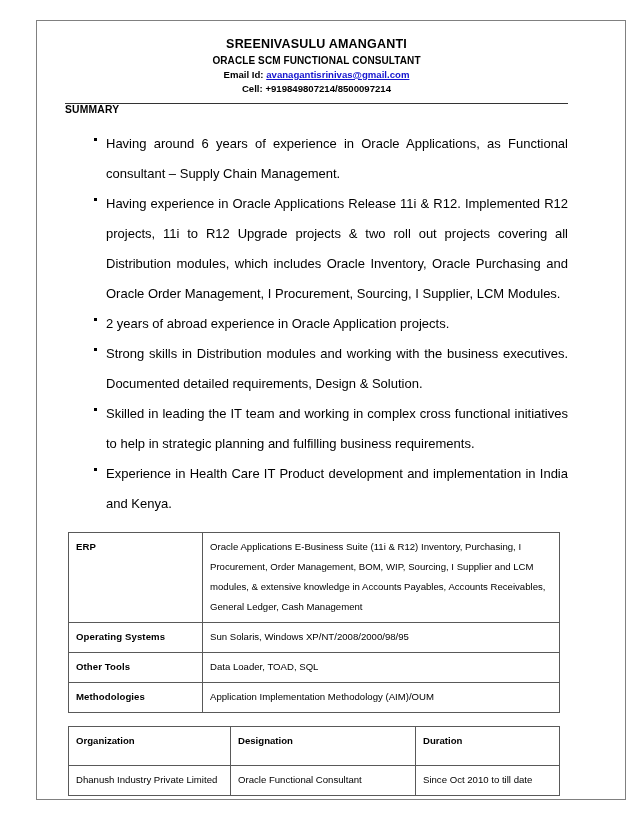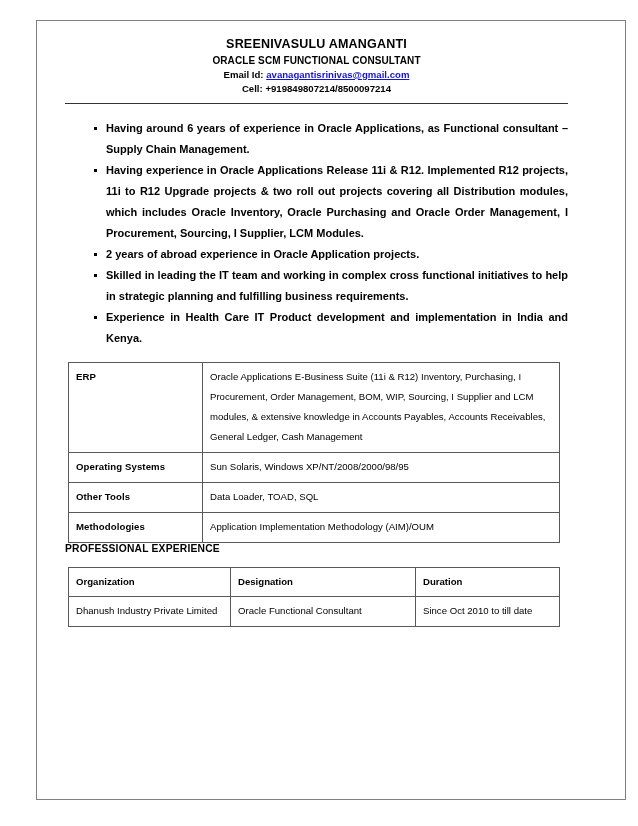--- a/index.html
+++ b/index.html
@@ -77,25 +77,24 @@
 
   
   ul.bullets {
     list-style: none;
     margin: 14px 0 0 0;
     padding: 0;
   }
   ul.bullets li {
     position: relative;
     padding-left: 41px;
-    font-size: 11px;
-    line-height: 21px;
+    font-size: 13px;
+    line-height: 30px;
     text-align: justify;
     margin-bottom: 0;
-    font-weight: bold;
   }
   ul.bullets li::before {
     content: "";
     position: absolute;
     left: 29px;
     top: 8.5px;
     width: 3.4px;
     height: 3.4px;
     background: #000000;
   }
@@ -118,43 +117,45 @@
   table.doc td.label { font-weight: bold; letter-spacing: .1px; }
 
   
   .t-skills col.c1 { width: 134px; }
   .t-skills col.c2 { width: 357px; }
 
   
   .t-prof col.c1 { width: 162px; }
   .t-prof col.c2 { width: 185px; }
   .t-prof col.c3 { width: 144px; }
-  .t-prof td.head { font-weight: bold; padding-bottom: 4px; }
+  .t-prof td.head { font-weight: bold; padding-bottom: 14px; }
 </style>
 </head>
 <body>
 
 <div id="page">
   <div class="inner">
 
     <div class="hdr">
       <div class="name">SREENIVASULU AMANGANTI</div>
       <div class="role">ORACLE SCM FUNCTIONAL CONSULTANT</div>
       <div class="line">
         <span>Email Id:</span>
         <a class="email" href="#">avanagantisrinivas@gmail.com</a>
       </div>
       <div class="line">Cell: +919849807214/8500097214</div>
     </div>
     <div class="rule"></div>
 
+    <h2 class="sec sec-summary">SUMMARY</h2>
     <ul class="bullets">
       <li>Having around 6 years of experience in Oracle Applications, as Functional consultant – Supply Chain Management.</li>
       <li>Having experience in Oracle Applications Release 11i &amp; R12.  Implemented R12 projects, 11i to R12 Upgrade projects &amp; two roll out projects covering all Distribution modules, which includes Oracle Inventory, Oracle Purchasing and Oracle Order Management, I Procurement, Sourcing, I Supplier, LCM Modules.</li>
       <li>2 years of abroad experience in Oracle Application projects.</li>
+      <li>Strong skills in Distribution modules and working with the business executives. Documented detailed requirements, Design &amp; Solution.</li>
       <li>Skilled in leading the IT team and working in complex cross functional initiatives to help in strategic planning and fulfilling business requirements.</li>
       <li>Experience in Health Care IT Product development and implementation in India and Kenya.</li>
     </ul>
 
     <table class="doc t-skills">
       <colgroup>
           <col class="c1">
           <col class="c2">
         </colgroup>
       <tbody>
@@ -170,21 +171,20 @@
           <td class="label">Other Tools</td>
           <td>Data Loader, TOAD, SQL</td>
         </tr>
         <tr>
           <td class="label">Methodologies</td>
           <td>Application Implementation Methodology (AIM)/OUM</td>
         </tr>
       </tbody>
     </table>
 
-    <h2 class="sec sec-prof">PROFESSIONAL EXPERIENCE</h2>
     <table class="doc t-prof">
       <colgroup>
           <col class="c1">
           <col class="c2">
           <col class="c3">
         </colgroup>
       <tbody>
         <tr>
           <td class="head">Organization</td>
           <td class="head">Designation</td>

